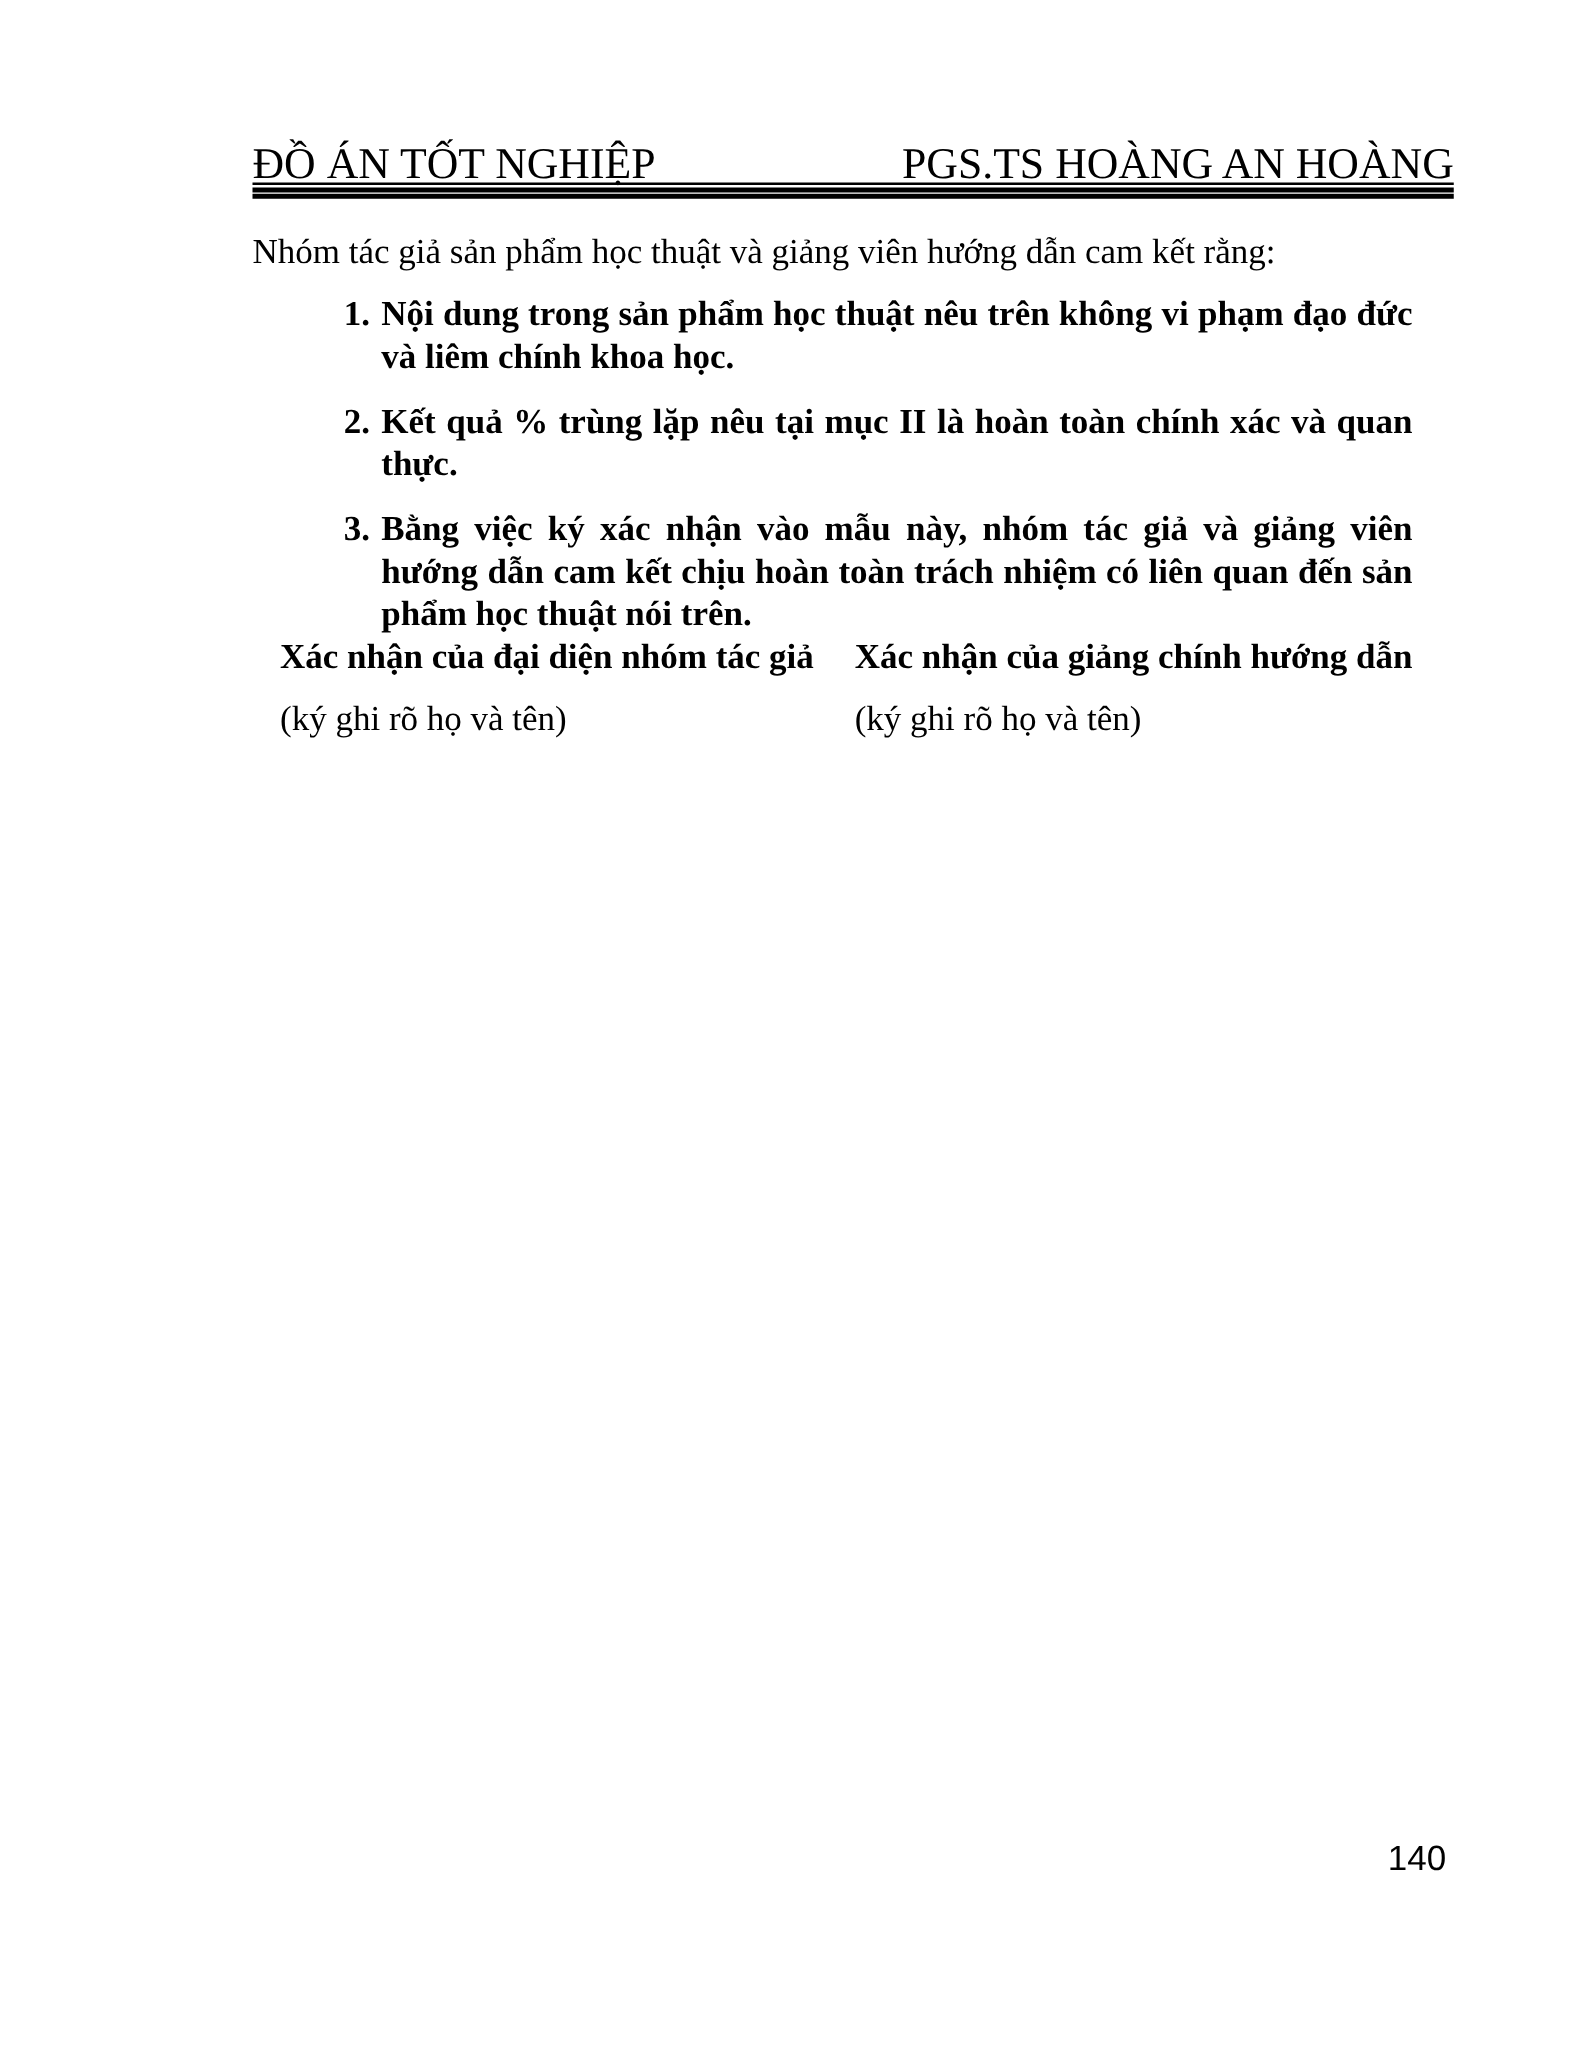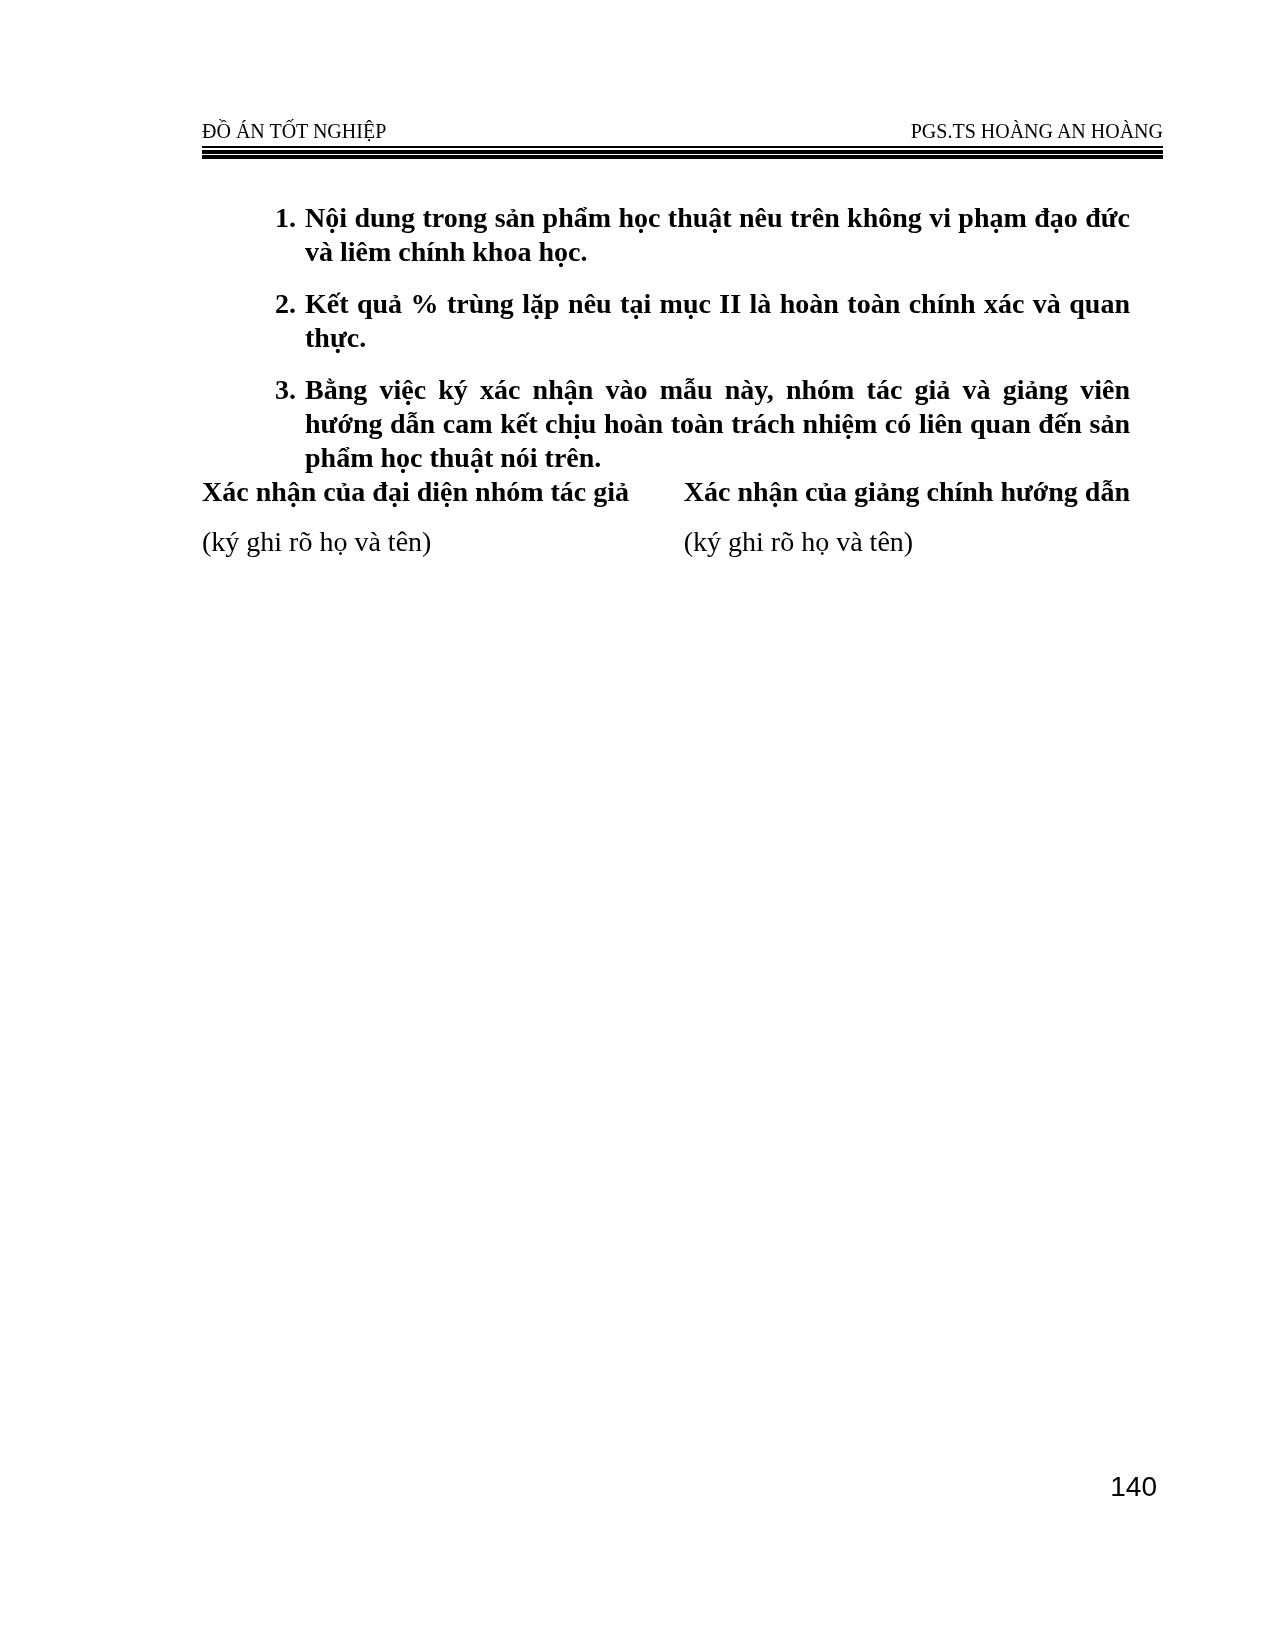--- a/index.html
+++ b/index.html
@@ -23,21 +23,21 @@
   .header {
     position: absolute;
     top: 116px;
     left: 202px;
     right: 112px;
   }
   .header-row {
     display: flex;
     justify-content: space-between;
     align-items: baseline;
-    font-size: 20px;
+    font-size: 35px;
     line-height: 30px;
     white-space: nowrap;
   }
   .rule { margin-top: 0; }
   .rule-thin  { height: 2px; background: #000; margin-bottom: 2px; }
   .rule-thick1 { height: 4px; background: #000; margin-bottom: 1px; }
   .rule-thick2 { height: 4px; background: #000; }
 
   
   .content {
@@ -64,21 +64,21 @@
   }
   ol.commitments li:last-child { margin-bottom: 0; }
 
   
   .signature-row {
     display: flex;
     justify-content: space-between;
     align-items: flex-start;
     margin-top: 0;
   }
-  .signature-block { display: inline-block; }
+  .signature-block { display: inline-block; margin-left: 22px; }
   .signature-title {
     font-weight: bold;
     font-size: 28px;
     line-height: 34px;
     white-space: nowrap;
   }
   .signature-note {
     margin-top: 16px;
     font-size: 28px;
     line-height: 34px;
@@ -107,20 +107,21 @@
     </div>
     <div class="rule">
       <div class="rule-thin"></div>
       <div class="rule-thick1"></div>
       <div class="rule-thick2"></div>
     </div>
   </div>
 
   <div class="content">
 
+    <p class="intro">Nhóm tác giả sản phẩm học thuật và giảng viên hướng dẫn cam kết rằng:</p>
 
     <ol class="commitments">
       <li>Nội dung trong sản phẩm học thuật nêu trên không vi phạm đạo đức và liêm chính khoa học.</li>
       <li>Kết quả % trùng lặp nêu tại mục II là hoàn toàn chính xác và quan thực.</li>
       <li>Bằng việc ký xác nhận vào mẫu này, nhóm tác giả và giảng viên hướng dẫn cam kết chịu hoàn toàn trách nhiệm có liên quan đến sản phẩm học thuật nói trên.</li>
     </ol>
 
     <div class="signature-row">
       <div class="signature-block">
         <div class="signature-title">Xác nhận của đại diện nhóm tác giả</div>

